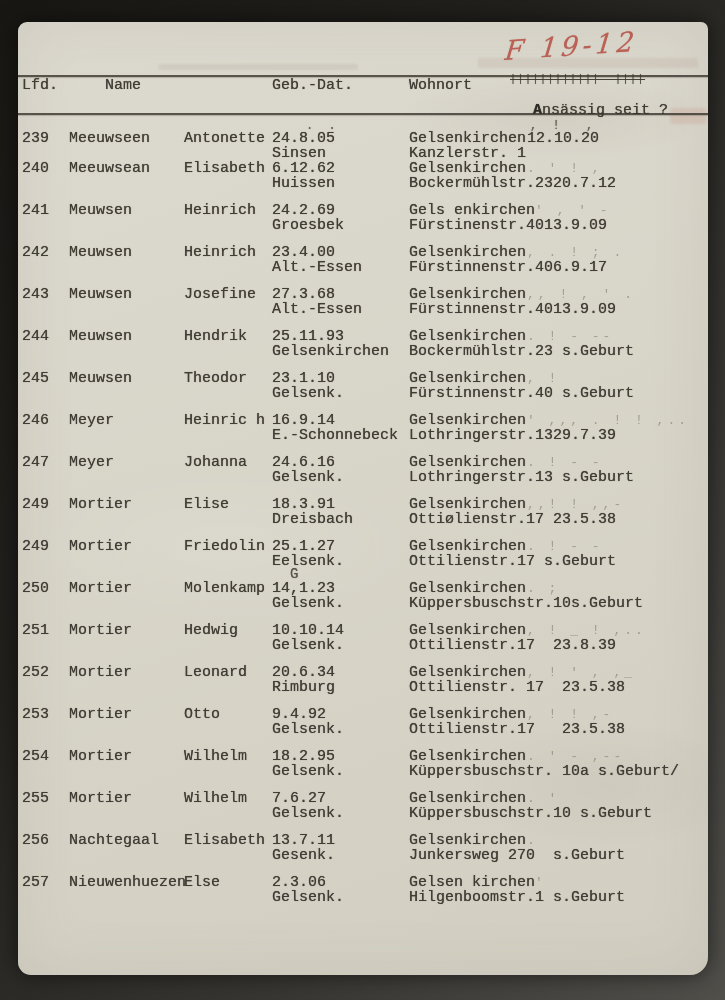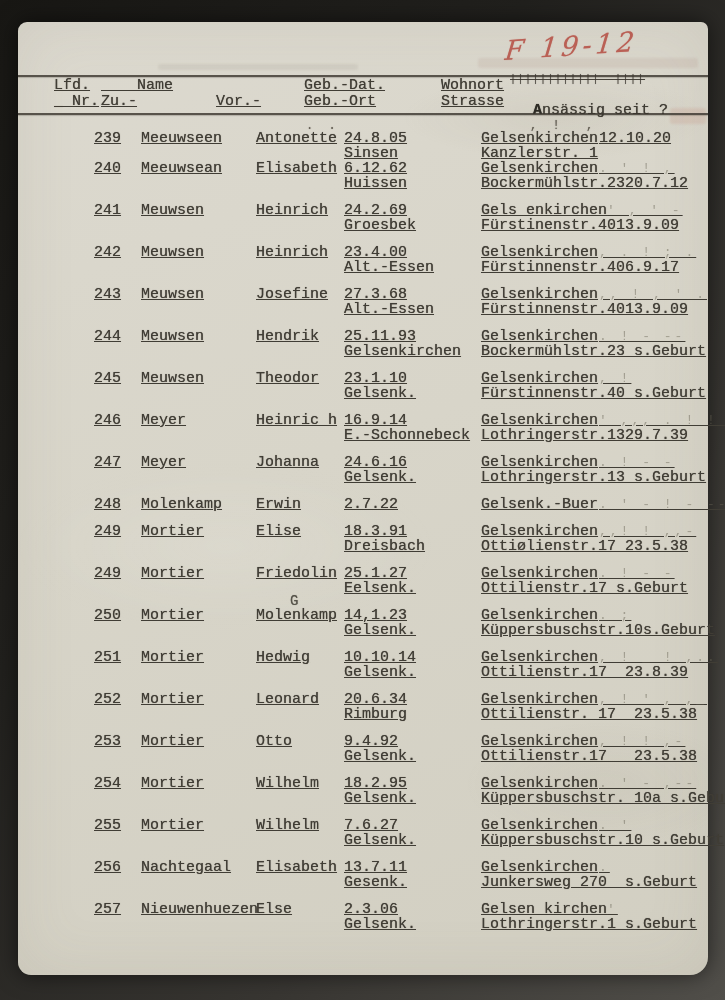--- a/index.html
+++ b/index.html
@@ -37,22 +37,22 @@
   .rule-top{top:53px;}
   .rule-bottom{top:91px;}
 
   
   .struck{
     position:absolute;left:492px;top:52px;font-size:10px;letter-spacing:1.5px;
     color:rgba(58,54,46,.5);text-decoration:line-through;white-space:pre;
   }
 
   .header{position:absolute;left:0;top:56px;width:690px;font-size:15px;}
-  .line{display:flex;height:15px;line-height:15px;white-space:pre;margin-left:40px;}
-  .row, .hline{padding-left:36px;text-decoration:underline;}
+  .line{display:flex;height:15px;line-height:15px;white-space:pre;}
+  .row, .hline{padding-left:4px;}
   .c{flex:none;display:block;}
   .c-nr{width:47px;}
   .c-surname{width:115px;}
   .c-given{width:88px;}
   .c-geb{width:137px;}
   .c-wohn{min-width:118px;width:auto;}
   .c-seit{}
   .hline{height:16px;line-height:16px;display:flex;white-space:pre;}
   .seit-head{position:absolute;left:515px;top:24px;display:block;}
   .seit-head::first-letter{font-weight:bold;color:#2d2b25;text-shadow:0 0 1px #2d2b25;}
@@ -91,27 +91,20 @@
   <span class="struck">||||||||||||  ||||</span>
 
   <div class="header">
     <div class="hline">
       <span class="c c-nr">Lfd.</span>
       <span class="c c-surname">    Name</span>
       <span class="c c-given"></span>
       <span class="c c-geb">Geb.-Dat.</span>
       <span class="c c-wohn">Wohnort</span>
     </div>
-    <div class="hline">
-      <span class="c c-nr">_ Nr.</span>
-      <span class="c c-surname">Zu.-</span>
-      <span class="c c-given">Vor.-</span>
-      <span class="c c-geb">Geb.-Ort</span>
-      <span class="c c-wohn">Strasse</span>
-    </div>
     <span class="seit-head">Ansässig seit ?</span>
   </div>
 
   <div class="rule rule-bottom"></div>
 
   <div class="artifact-line">
     <span class="dots dots-left">. .</span>
     <span class="dots dots-right">, !  ,</span>
   </div>
 
@@ -146,21 +139,20 @@
       </div>
       <div class="row">
         <div class="line"><span class="c c-nr">246</span><span class="c c-surname">Meyer</span><span class="c c-given">Heinric h</span><span class="c c-geb">16.9.14</span><span class="c c-wohn">Gelsenkirchen</span><span class="c c-seit ghost">' ,,, . ! ! ,..</span></div>
         <div class="line"><span class="c c-nr"></span><span class="c c-surname"></span><span class="c c-given"></span><span class="c c-geb">E.-Schonnebeck</span><span class="c c-wohn">Lothringerstr.13</span><span class="c c-seit">29.7.39</span></div>
       </div>
       <div class="row">
         <div class="line"><span class="c c-nr">247</span><span class="c c-surname">Meyer</span><span class="c c-given">Johanna</span><span class="c c-geb">24.6.16</span><span class="c c-wohn">Gelsenkirchen</span><span class="c c-seit ghost">. ! - -</span></div>
         <div class="line"><span class="c c-nr"></span><span class="c c-surname"></span><span class="c c-given"></span><span class="c c-geb">Gelsenk.</span><span class="c c-wohn">Lothringerstr.13</span><span class="c c-seit"> s.Geburt</span></div>
       </div>
       <div class="row">
-        <div class="line"><span class="c c-nr">248</span><span class="c c-surname">Molenkamp</span><span class="c c-given">Erwin</span><span class="c c-geb">2.7.22</span><span class="c c-wohn">Gelsenk.-Buer</span><span class="c c-seit ghost">. ' - ! - --</span></div>
       </div>
       <div class="row">
         <div class="line"><span class="c c-nr">249</span><span class="c c-surname">Mortier</span><span class="c c-given">Elise</span><span class="c c-geb">18.3.91</span><span class="c c-wohn">Gelsenkirchen</span><span class="c c-seit ghost">,,! ! ,,-</span></div>
         <div class="line"><span class="c c-nr"></span><span class="c c-surname"></span><span class="c c-given"></span><span class="c c-geb">Dreisbach</span><span class="c c-wohn">Ottiølienstr.17</span><span class="c c-seit"> 23.5.38</span></div>
       </div>
       <div class="row">
         <div class="line"><span class="c c-nr">249</span><span class="c c-surname">Mortier</span><span class="c c-given">Friedolin</span><span class="c c-geb">25.1.27</span><span class="c c-wohn">Gelsenkirchen</span><span class="c c-seit ghost">. ! - -</span></div>
         <div class="line"><span class="c c-nr"></span><span class="c c-surname"></span><span class="c c-given"></span><span class="c c-geb">Eelsenk.</span><span class="c c-wohn">Ottilienstr.17</span><span class="c c-seit"> s.Geburt</span></div>
         <span class="geb-note">G</span>
       </div>
@@ -187,17 +179,17 @@
       <div class="row">
         <div class="line"><span class="c c-nr">255</span><span class="c c-surname">Mortier</span><span class="c c-given">Wilhelm</span><span class="c c-geb">7.6.27</span><span class="c c-wohn">Gelsenkirchen</span><span class="c c-seit ghost">. '</span></div>
         <div class="line"><span class="c c-nr"></span><span class="c c-surname"></span><span class="c c-given"></span><span class="c c-geb">Gelsenk.</span><span class="c c-wohn">Küppersbuschstr.10</span><span class="c c-seit"> s.Geburt</span></div>
       </div>
       <div class="row">
         <div class="line"><span class="c c-nr">256</span><span class="c c-surname">Nachtegaal</span><span class="c c-given">Elisabeth</span><span class="c c-geb">13.7.11</span><span class="c c-wohn">Gelsenkirchen</span><span class="c c-seit ghost">.</span></div>
         <div class="line"><span class="c c-nr"></span><span class="c c-surname"></span><span class="c c-given"></span><span class="c c-geb">Gesenk.</span><span class="c c-wohn">Junkersweg 270</span><span class="c c-seit">  s.Geburt</span></div>
       </div>
       <div class="row">
         <div class="line"><span class="c c-nr">257</span><span class="c c-surname">Nieuwenhuezen</span><span class="c c-given">Else</span><span class="c c-geb">2.3.06</span><span class="c c-wohn">Gelsen kirchen</span><span class="c c-seit ghost">'</span></div>
-        <div class="line"><span class="c c-nr"></span><span class="c c-surname"></span><span class="c c-given"></span><span class="c c-geb">Gelsenk.</span><span class="c c-wohn">Lothringerstr.1</span><span class="c c-seit"> s.Geburt</span></div>
+        <div class="line"><span class="c c-nr"></span><span class="c c-surname"></span><span class="c c-given"></span><span class="c c-geb">Gelsenk.</span><span class="c c-wohn">Hilgenboomstr.1</span><span class="c c-seit"> s.Geburt</span></div>
       </div>
     </div>
 
 </div>
 
 </body></html>

